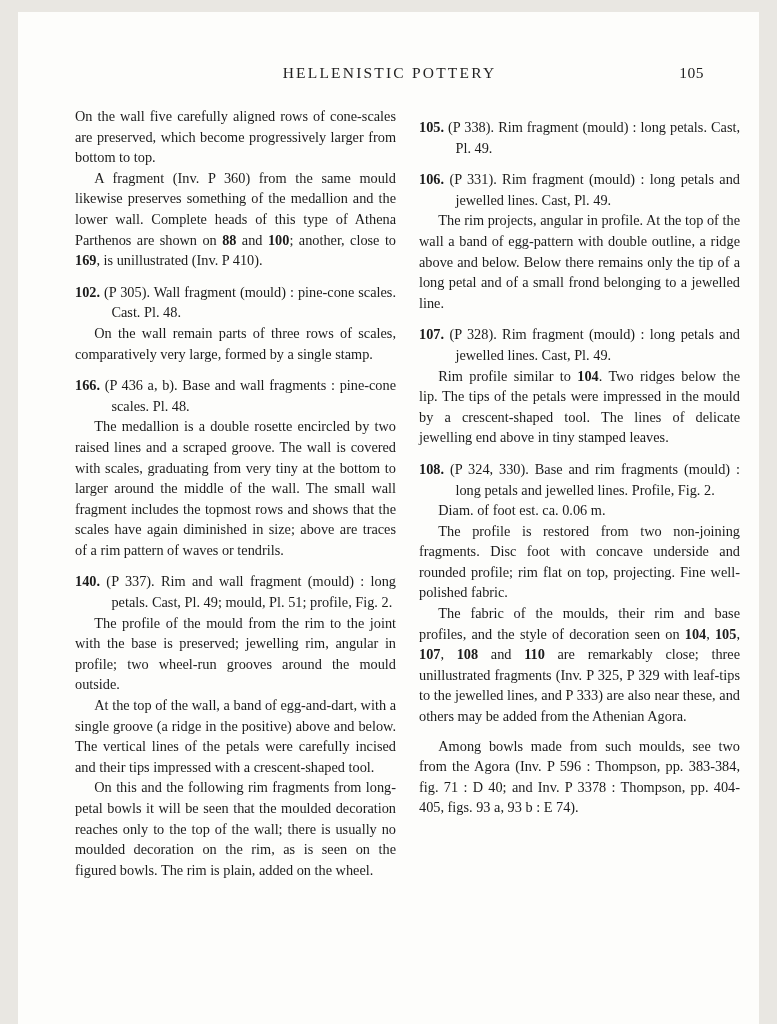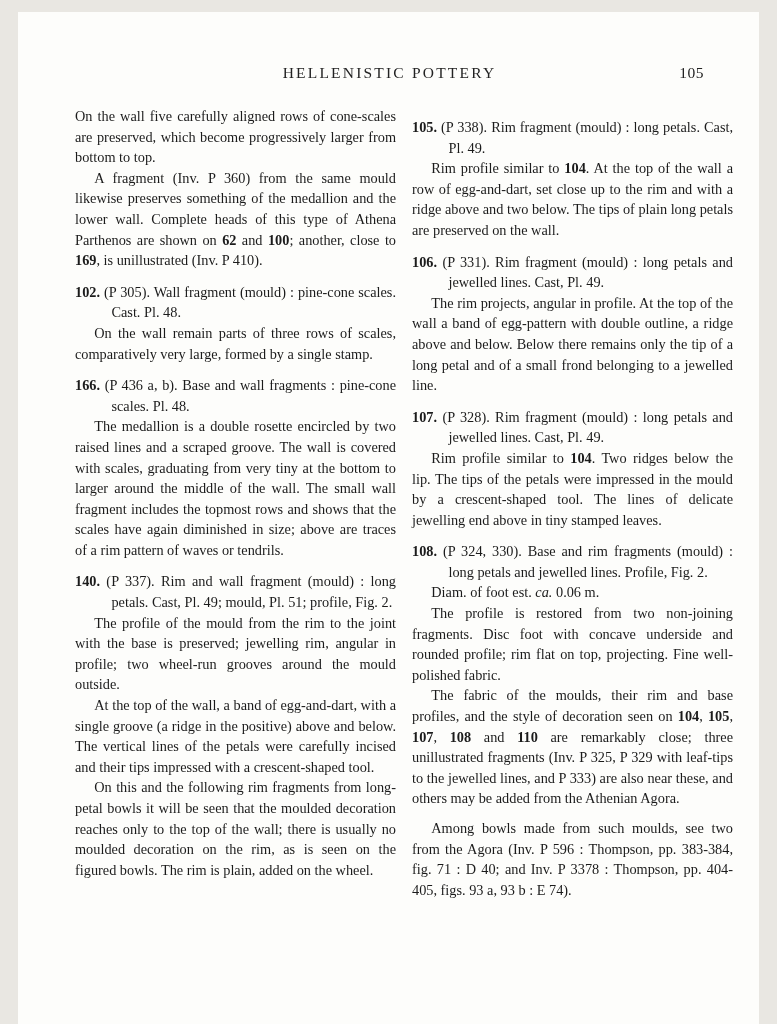--- a/index.html
+++ b/index.html
@@ -34,66 +34,65 @@
   .page-number {
     position: absolute;
     right: 0;
     top: 0;
     font-size: 15.5px;
     letter-spacing: 0.5px;
     color: #222;
   }
   .columns {
     display: flex;
-    gap: 16px;
+    gap: 23px;
   }
   .column {
     width: 321px;
     flex: none;
     font-size: 14.3px;
     line-height: 20.6px;
     text-align: justify;
   }
   .blk { margin: 0; }
   .continuation { text-indent: 0; }
   .para { text-indent: 1.35em; }
   .entry {
     margin-top: 11px;
     padding-left: 2.55em;
     text-indent: -2.55em;
   }
   .gap { margin-top: 9px; }
   .bold { font-weight: 700; }
-  .italic { font-style: italic; }
+  .italic { }
 </style>
 </head>
 <body>
 
 <div class="page">
   <header class="page-header">
     <span class="running-title">HELLENISTIC POTTERY</span>
     <span class="page-number">105</span>
   </header>
 
   <main class="columns">
     <section class="column">
         <p class="blk continuation"><span>On the wall five carefully aligned rows of cone-scales are preserved, which become progressively larger from bottom to top.</span></p>
-        <p class="blk para"><span>A fragment (Inv. P 360) from the same mould likewise preserves something of the medallion and the lower wall. Complete heads of this type of Athena Parthenos are shown on </span><span class="bold">62</span><span> and </span><span class="bold">100</span><span>; another, close to </span><span class="bold">169</span><span>, is unillustrated (Inv. P 410).</span></p>
+        <p class="blk para"><span>A fragment (Inv. P 360) from the same mould likewise preserves something of the medallion and the lower wall. Complete heads of this type of Athena Parthenos are shown on </span><span class="bold">88</span><span> and </span><span class="bold">100</span><span>; another, close to </span><span class="bold">169</span><span>, is unillustrated (Inv. P 410).</span></p>
         <p class="blk entry"><span class="bold">102.</span><span> (P 305). Wall fragment (mould) : pine-cone scales. Cast. Pl. 48.</span></p>
         <p class="blk para"><span>On the wall remain parts of three rows of scales, comparatively very large, formed by a single stamp.</span></p>
         <p class="blk entry"><span class="bold">166.</span><span> (P 436 a, b). Base and wall fragments : pine-cone scales. Pl. 48.</span></p>
         <p class="blk para"><span>The medallion is a double rosette encircled by two raised lines and a scraped groove. The wall is covered with scales, graduating from very tiny at the bottom to larger around the middle of the wall. The small wall fragment includes the topmost rows and shows that the scales have again diminished in size; above are traces of a rim pattern of waves or tendrils.</span></p>
         <p class="blk entry"><span class="bold">140.</span><span> (P 337). Rim and wall fragment (mould) : long petals. Cast, Pl. 49; mould, Pl. 51; profile, Fig. 2.</span></p>
         <p class="blk para"><span>The profile of the mould from the rim to the joint with the base is preserved; jewelling rim, angular in profile; two wheel-run grooves around the mould outside.</span></p>
         <p class="blk para"><span>At the top of the wall, a band of egg-and-dart, with a single groove (a ridge in the positive) above and below. The vertical lines of the petals were carefully incised and their tips impressed with a crescent-shaped tool.</span></p>
         <p class="blk para"><span>On this and the following rim fragments from long-petal bowls it will be seen that the moulded decoration reaches only to the top of the wall; there is usually no moulded decoration on the rim, as is seen on the figured bowls. The rim is plain, added on the wheel.</span></p>
       </section>
     <section class="column">
         <p class="blk entry"><span class="bold">105.</span><span> (P 338). Rim fragment (mould) : long petals. Cast, Pl. 49.</span></p>
-        <p class="blk para"><span>Rim profile similar to </span><span class="bold">104</span><span>. At the top of the wall a row of egg-and-dart, set close up to the rim and with a ridge above and two below. The tips of plain long petals are preserved on the wall.</span></p>
         <p class="blk entry"><span class="bold">106.</span><span> (P 331). Rim fragment (mould) : long petals and jewelled lines. Cast, Pl. 49.</span></p>
         <p class="blk para"><span>The rim projects, angular in profile. At the top of the wall a band of egg-pattern with double outline, a ridge above and below. Below there remains only the tip of a long petal and of a small frond belonging to a jewelled line.</span></p>
         <p class="blk entry"><span class="bold">107.</span><span> (P 328). Rim fragment (mould) : long petals and jewelled lines. Cast, Pl. 49.</span></p>
         <p class="blk para"><span>Rim profile similar to </span><span class="bold">104</span><span>. Two ridges below the lip. The tips of the petals were impressed in the mould by a crescent-shaped tool. The lines of delicate jewelling end above in tiny stamped leaves.</span></p>
         <p class="blk entry"><span class="bold">108.</span><span> (P 324, 330). Base and rim fragments (mould) : long petals and jewelled lines. Profile, Fig. 2.</span></p>
         <p class="blk para"><span>Diam. of foot est. </span><span class="italic">ca.</span><span> 0.06 m.</span></p>
         <p class="blk para"><span>The profile is restored from two non-joining fragments. Disc foot with concave underside and rounded profile; rim flat on top, projecting. Fine well-polished fabric.</span></p>
         <p class="blk para"><span>The fabric of the moulds, their rim and base profiles, and the style of decoration seen on </span><span class="bold">104</span><span>, </span><span class="bold">105</span><span>, </span><span class="bold">107</span><span>, </span><span class="bold">108</span><span> and </span><span class="bold">110</span><span> are remarkably close; three unillustrated fragments (Inv. P 325, P 329 with leaf-tips to the jewelled lines, and P 333) are also near these, and others may be added from the Athenian Agora.</span></p>
         <p class="blk para gap"><span>Among bowls made from such moulds, see two from the Agora (Inv. P 596 : Thompson, pp. 383-384, fig. 71 : D 40; and Inv. P 3378 : Thompson, pp. 404-405, figs. 93 a, 93 b : E 74).</span></p>
       </section>

